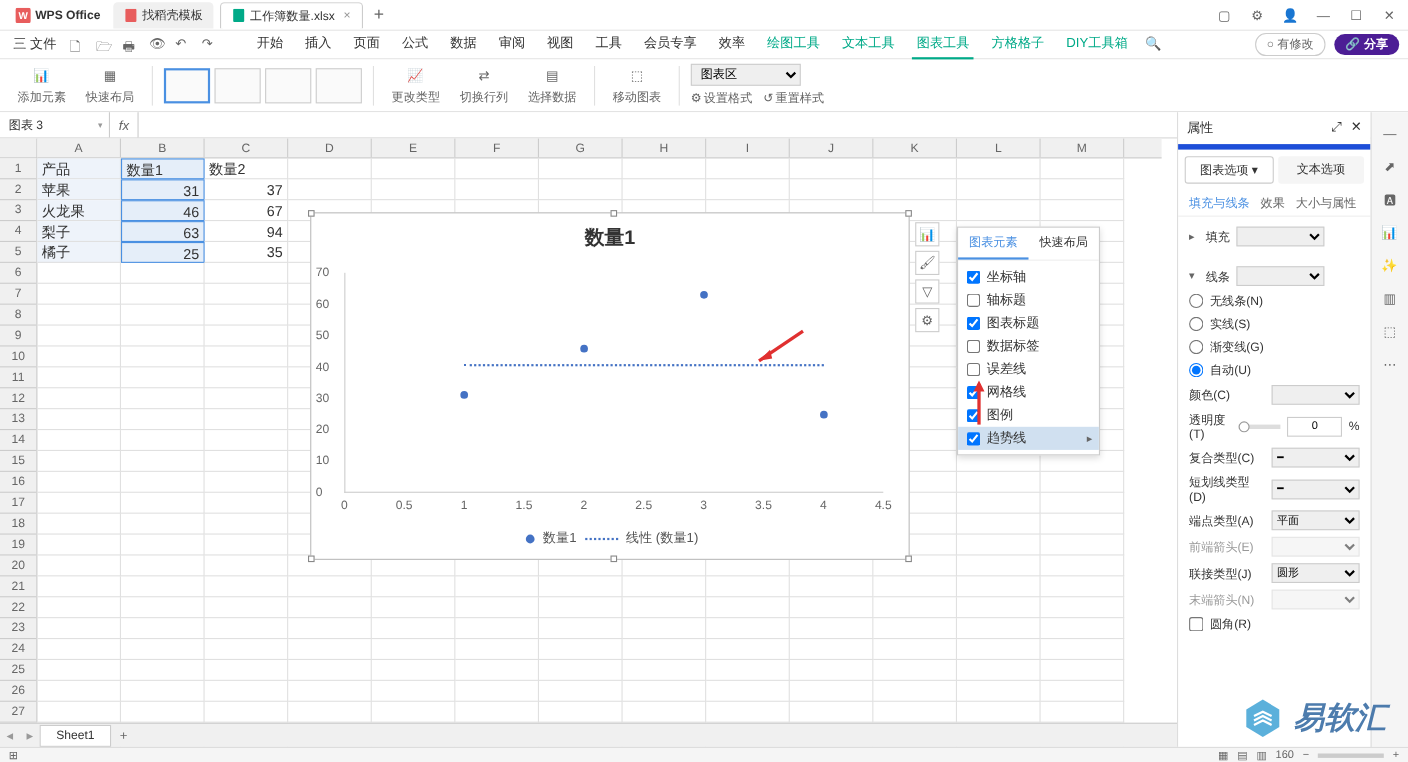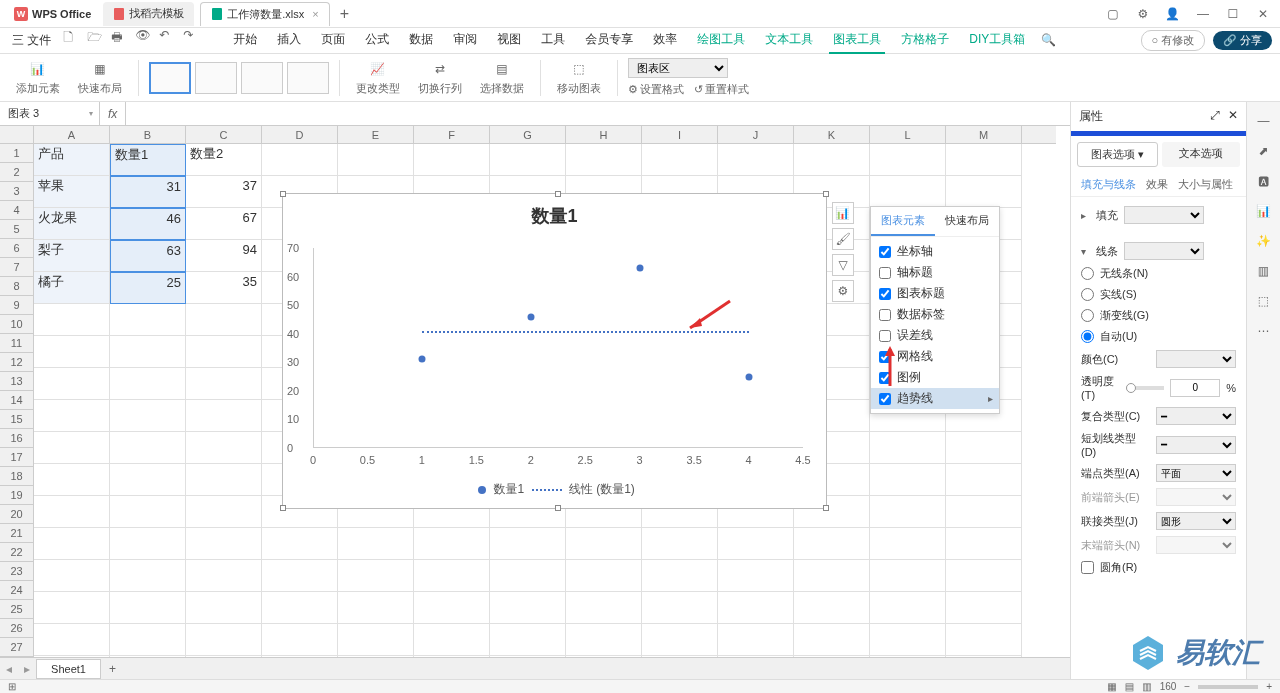--- a/index.html
+++ b/index.html
@@ -12,30 +12,30 @@
 .tab { display: flex; align-items: center; gap: 4px; padding: 4px 10px; background: #f0f0f0; border-radius: 4px 4px 0 0; margin-left: 4px; font-size: 11px; height: 24px; cursor: pointer; }
 .tab.active { background: #fff; border: 1px solid #ccc; border-bottom: none; }
 .tab-icon { width: 12px; height: 12px; }
 .tab-close { color: #999; margin-left: 4px; }
 .tab-add { padding: 0 8px; color: #666; font-size: 16px; cursor: pointer; }
 .titlebar-right { margin-left: auto; display: flex; gap: 12px; padding-right: 8px; align-items: center; }
 .win-btn { width: 18px; height: 18px; display: flex; align-items: center; justify-content: center; color: #666; cursor: pointer; }
 
 
 .menubar { height: 26px; background: #fff; display: flex; align-items: center; padding: 0 8px; border-bottom: 1px solid #e0e0e0; }
-.menu-left { display: flex; gap: 8px; align-items: flex-start; }
+.menu-left { display: flex; gap: 8px; align-items: center; }
 .menu-icon { width: 16px; height: 16px; color: #666; cursor: pointer; }
 .menu-tabs { display: flex; gap: 12px; margin-left: 30px; }
 .menu-tab { padding: 4px 4px; cursor: pointer; font-size: 12px; color: #333; }
 .menu-tab.green { color: #0a8; }
 .menu-tab.active { color: #0a8; border-bottom: 2px solid #0a8; }
 .menu-right { margin-left: auto; display: flex; gap: 8px; align-items: center; }
 .pill-btn { padding: 2px 10px; border-radius: 10px; font-size: 11px; cursor: pointer; }
 .pill-outline { border: 1px solid #ccc; color: #666; }
-.pill-green { background: #0c4a6e; color: #fff; }
+.pill-green { background: #4c1d95; color: #fff; font-weight: bold; }
 
 
 .ribbon { height: 48px; background: #fff; display: flex; align-items: center; padding: 0 10px; border-bottom: 1px solid #e0e0e0; gap: 6px; }
 .ribbon-group { display: flex; flex-direction: column; align-items: center; gap: 2px; padding: 0 6px; cursor: pointer; }
 .ribbon-icon { width: 20px; height: 20px; display: flex; align-items: center; justify-content: center; color: #666; }
 .ribbon-label { font-size: 11px; color: #666; }
 .ribbon-sep { width: 1px; height: 36px; background: #e0e0e0; margin: 0 4px; }
 .layout-thumbs { display: flex; gap: 4px; }
 .layout-thumb { width: 42px; height: 32px; border: 1px solid #ccc; background: #fafafa; cursor: pointer; }
 .layout-thumb.sel { border: 2px solid #4a90e2; }
@@ -50,21 +50,21 @@
 .formula-input { flex: 1; padding: 0 8px; }
 
 
 .sheet-area { position: absolute; top: 126px; left: 0; right: 210px; bottom: 30px; background: #fff; }
 .col-headers { position: absolute; top: 0; left: 34px; right: 14px; height: 18px; display: flex; background: #f0f0f0; border-bottom: 1px solid #ccc; }
 .col-h { flex: 0 0 76px; border-right: 1px solid #ccc; text-align: center; font-size: 11px; line-height: 18px; color: #666; }
 .corner { position: absolute; top: 0; left: 0; width: 34px; height: 18px; background: #f0f0f0; border-right: 1px solid #ccc; border-bottom: 1px solid #ccc; }
 .row-headers { position: absolute; top: 18px; left: 0; width: 34px; bottom: 0; background: #f0f0f0; border-right: 1px solid #ccc; }
 .row-h { height: 19px; border-bottom: 1px solid #ccc; text-align: center; font-size: 11px; line-height: 19px; color: #666; }
 .cells { position: absolute; top: 18px; left: 34px; right: 14px; bottom: 0; }
-.cell-row { display: flex; height: 32px; }
+.cell-row { display: flex; height: 19px; }
 .cell { flex: 0 0 76px; border-right: 1px solid #e0e0e0; border-bottom: 1px solid #e0e0e0; padding: 0 4px; font-size: 13px; line-height: 19px; overflow: hidden; }
 .cell.num { text-align: right; }
 .cell.sel-a { background: #eef3fa; }
 .cell.sel-b { background: #e5eef9; border: 1px solid #4a90e2; }
 .cell.hdr { font-size: 13px; }
 
 
 .chart-box { position: absolute; top: 67px; left: 282px; width: 545px; height: 316px; background: #fff; border: 1px solid #bbb; }
 .chart-handle { width: 6px; height: 6px; background: #fff; border: 1px solid #888; position: absolute; }
 .chart-title { text-align: center; font-size: 18px; font-weight: bold; padding: 10px 0; }

